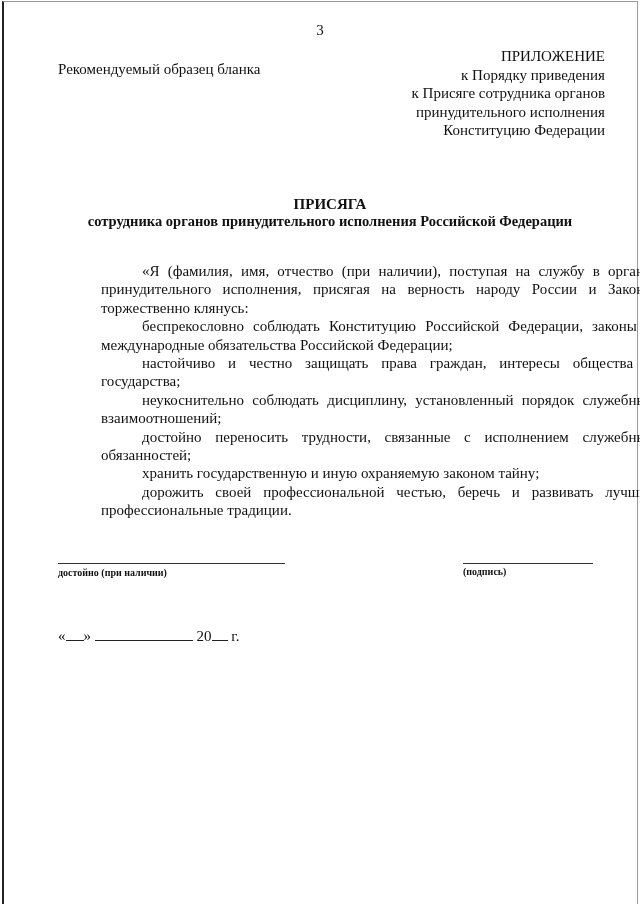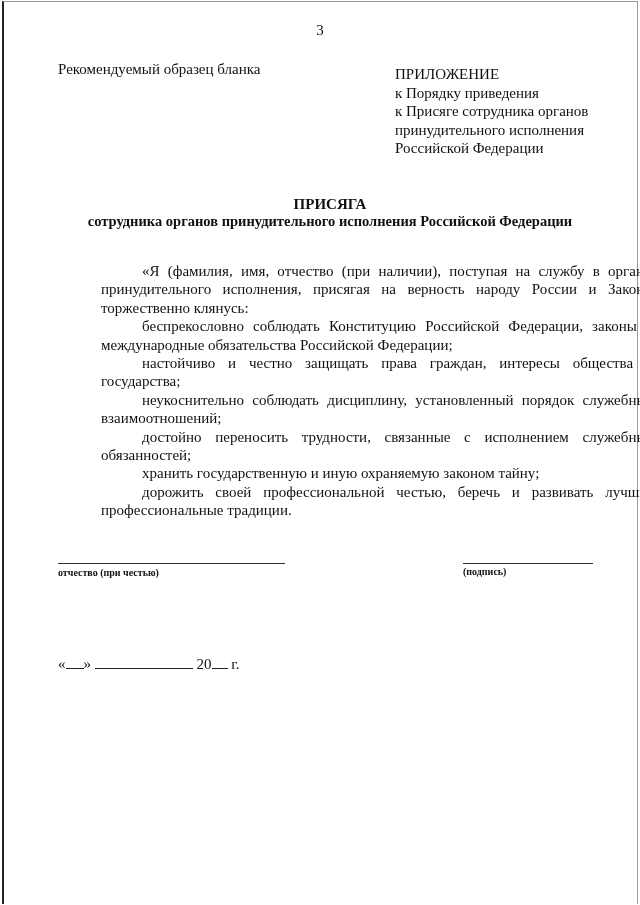--- a/index.html
+++ b/index.html
@@ -31,22 +31,22 @@
     .page-number {
       left: 0; width: 640px; top: 22px;
       text-align: center;
       font-size: 15px;
     }
     .form-note {
       left: 58px; top: 61px;
       font-size: 15px;
     }
     .appendix {
-      left: 395px; top: 65px; width: 210px;
-      text-align: left;
+      left: 395px; top: 47px; width: 210px;
+      text-align: right;
       font-size: 15px;
       line-height: 18.5px;
     }
     .oath-title {
       left: 0; width: 660px; top: 196px;
       text-align: center;
       font-weight: bold;
       font-size: 15px;
     }
     .oath-subtitle {
@@ -81,21 +81,21 @@
     .sig-line-right {
       left: 463px; top: 563px; width: 130px;
       border-top: 1px solid #333;
     }
     .sig-caption-right {
       left: 463px; top: 566px; width: 148px;
       font-size: 10px;
       font-weight: bold;
     }
     .date-line {
-      left: 58px; top: 656px;
+      left: 58px; top: 628px;
       font-size: 15px;
       white-space: pre;
     }
     .blank {
       display: inline-block;
       border-bottom: 1px solid #222;
       height: 12px;
       vertical-align: baseline;
     }
   </style>
@@ -106,37 +106,37 @@
 
 <div class="abs page-number">3</div>
 
 <div class="abs form-note">Рекомендуемый образец бланка</div>
 
 <div class="abs appendix">
   <div>ПРИЛОЖЕНИЕ</div>
   <div>к Порядку приведения</div>
   <div>к Присяге сотрудника органов</div>
   <div>принудительного исполнения</div>
-  <div>Российской Федерации</div>
+  <div>Конституцию Федерации</div>
 </div>
 
 <div class="abs oath-title">ПРИСЯГА</div>
 <div class="abs oath-subtitle">сотрудника органов принудительного исполнения Российской Федерации</div>
 
 <div class="abs oath-body">
   <p>«Я (фамилия, имя, отчество (при наличии), поступая на службу в органы принудительного исполнения, присягая на верность народу России и Закону, торжественно клянусь:</p>
   <p>беспрекословно соблюдать Конституцию Российской Федерации, законы и международные обязательства Российской Федерации;</p>
   <p>настойчиво и честно защищать права граждан, интересы общества и государства;</p>
   <p>неукоснительно соблюдать дисциплину, установленный порядок служебных взаимоотношений;</p>
   <p>достойно переносить трудности, связанные с исполнением служебных обязанностей;</p>
   <p>хранить государственную и иную охраняемую законом тайну;</p>
   <p>дорожить своей профессиональной честью, беречь и развивать лучшие профессиональные традиции.</p>
 </div>
 
 <div class="abs sig-line-left"></div>
 <div class="abs sig-caption-left">
-  <div>отчество (при честью)</div>
+  <div>достойно (при наличии)</div>
 </div>
 
 <div class="abs sig-line-right"></div>
 <div class="abs sig-caption-right">(подпись)</div>
 
 <div class="abs date-line"><span>«</span><span class="blank" style="width:18px"></span><span>»</span> <span class="blank" style="width:98px"></span> <span>20</span><span class="blank" style="width:16px"></span> <span>г.</span></div>
 
 </body></html>

